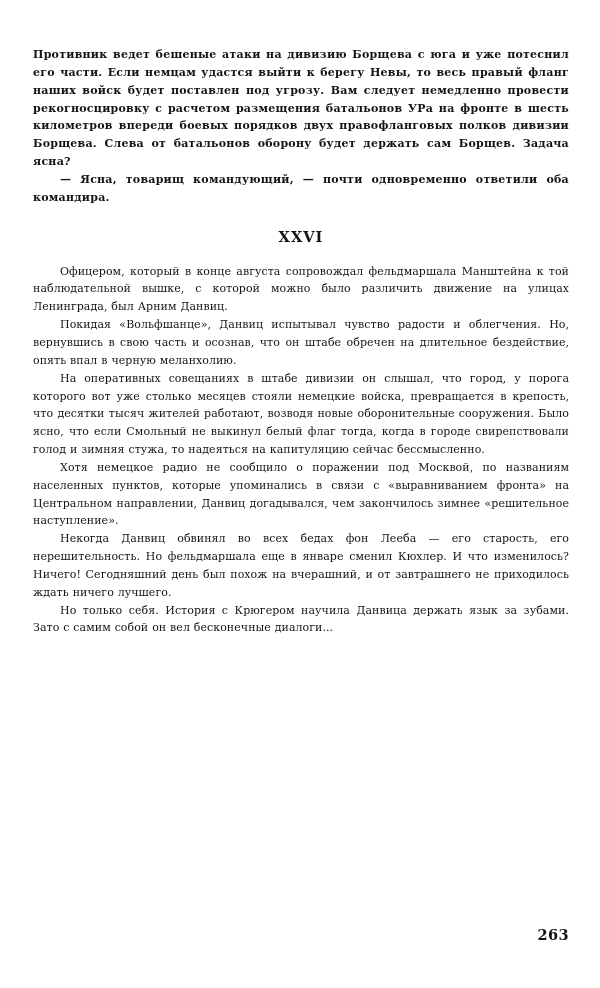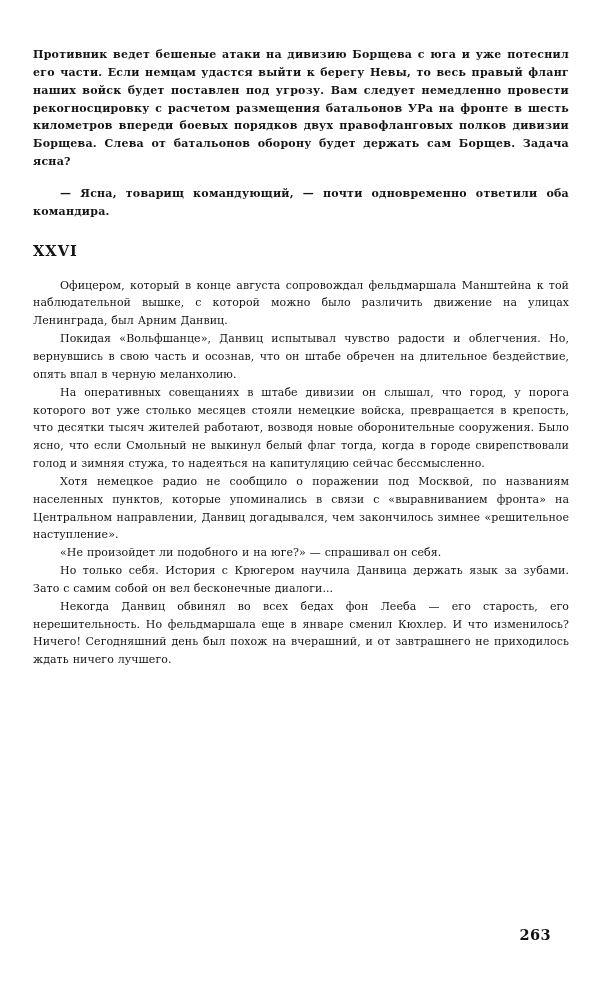--- a/index.html
+++ b/index.html
@@ -47,41 +47,41 @@
     text-indent: 0;
     font-weight: 700;
     letter-spacing: 0.25px;
     word-spacing: 0.6px;
   }
 
   p.para.dialogue {
     text-indent: 27px;
     letter-spacing: 0.25px;
     word-spacing: 0.6px;
-    margin-top: 14px;
   }
 
   p.para.body {
     font-weight: 400;
     letter-spacing: 0.05px;
     word-spacing: 0.35px;
   }
 
   .chapter-heading {
     margin: 0;
+    text-align: center;
     font-size: 14.5px;
     font-weight: 700;
     letter-spacing: 1.1px;
     padding-top: 21px;
     padding-bottom: 18px;
   }
 
   .folio {
     position: absolute;
-    right: 49px;
+    right: 31px;
     top: 926px;
     font-size: 14.5px;
     font-weight: 700;
     letter-spacing: 0.4px;
   }
 </style>
 </head>
 <body>
 
 <div class="page">
@@ -96,25 +96,24 @@
 
     <p class="para body">Офицером, который в конце августа сопровождал фельдмаршала Манштейна к той наблюдательной вышке, с которой можно было различить движение на улицах Ленинграда, был Арним Данвиц.</p>
 
     <p class="para body">Покидая «Вольфшанце», Данвиц испытывал чувство радости и облегчения. Но, вернувшись в свою часть и осознав, что он штабе обречен на длительное бездействие, опять впал в черную меланхолию.</p>
 
     <p class="para body">На оперативных совещаниях в штабе дивизии он слышал, что город, у порога которого вот уже столько месяцев стояли немецкие войска, превращается в крепость, что десятки тысяч жителей работают, возводя новые оборонительные сооружения. Было ясно, что если Смольный не выкинул белый флаг тогда, когда в городе свирепствовали голод и зимняя стужа, то надеяться на капитуляцию сейчас бессмысленно.</p>
 
 
     <p class="para body">Хотя немецкое радио не сообщило о поражении под Москвой, по названиям населенных пунктов, которые упоминались в связи с «выравниванием фронта» на Центральном направлении, Данвиц догадывался, чем закончилось зимнее «решительное наступление».</p>
 
-    <p class="para body">«Не произойдет ли подобного и на юге?» — спрашивал он себя.</p>
+
+    <p class="para body">Некогда Данвиц обвинял во всех бедах фон Лееба — его старость, его нерешительность. Но фельдмаршала еще в январе сменил Кюхлер. И что изменилось? Ничего! Сегодняшний день был похож на вчерашний, и от завтрашнего не приходилось ждать ничего лучшего.</p>
 
     <p class="para body">Но только себя. История с Крюгером научила Данвица держать язык за зубами. Зато с самим собой он вел бесконечные диалоги...</p>
-
-    <p class="para body">Некогда Данвиц обвинял во всех бедах фон Лееба — его старость, его нерешительность. Но фельдмаршала еще в январе сменил Кюхлер. И что изменилось? Ничего! Сегодняшний день был похож на вчерашний, и от завтрашнего не приходилось ждать ничего лучшего.</p>
 
 
 
   </div>
 
   <div class="folio">263</div>
 
 </div>
 
 </body></html>

